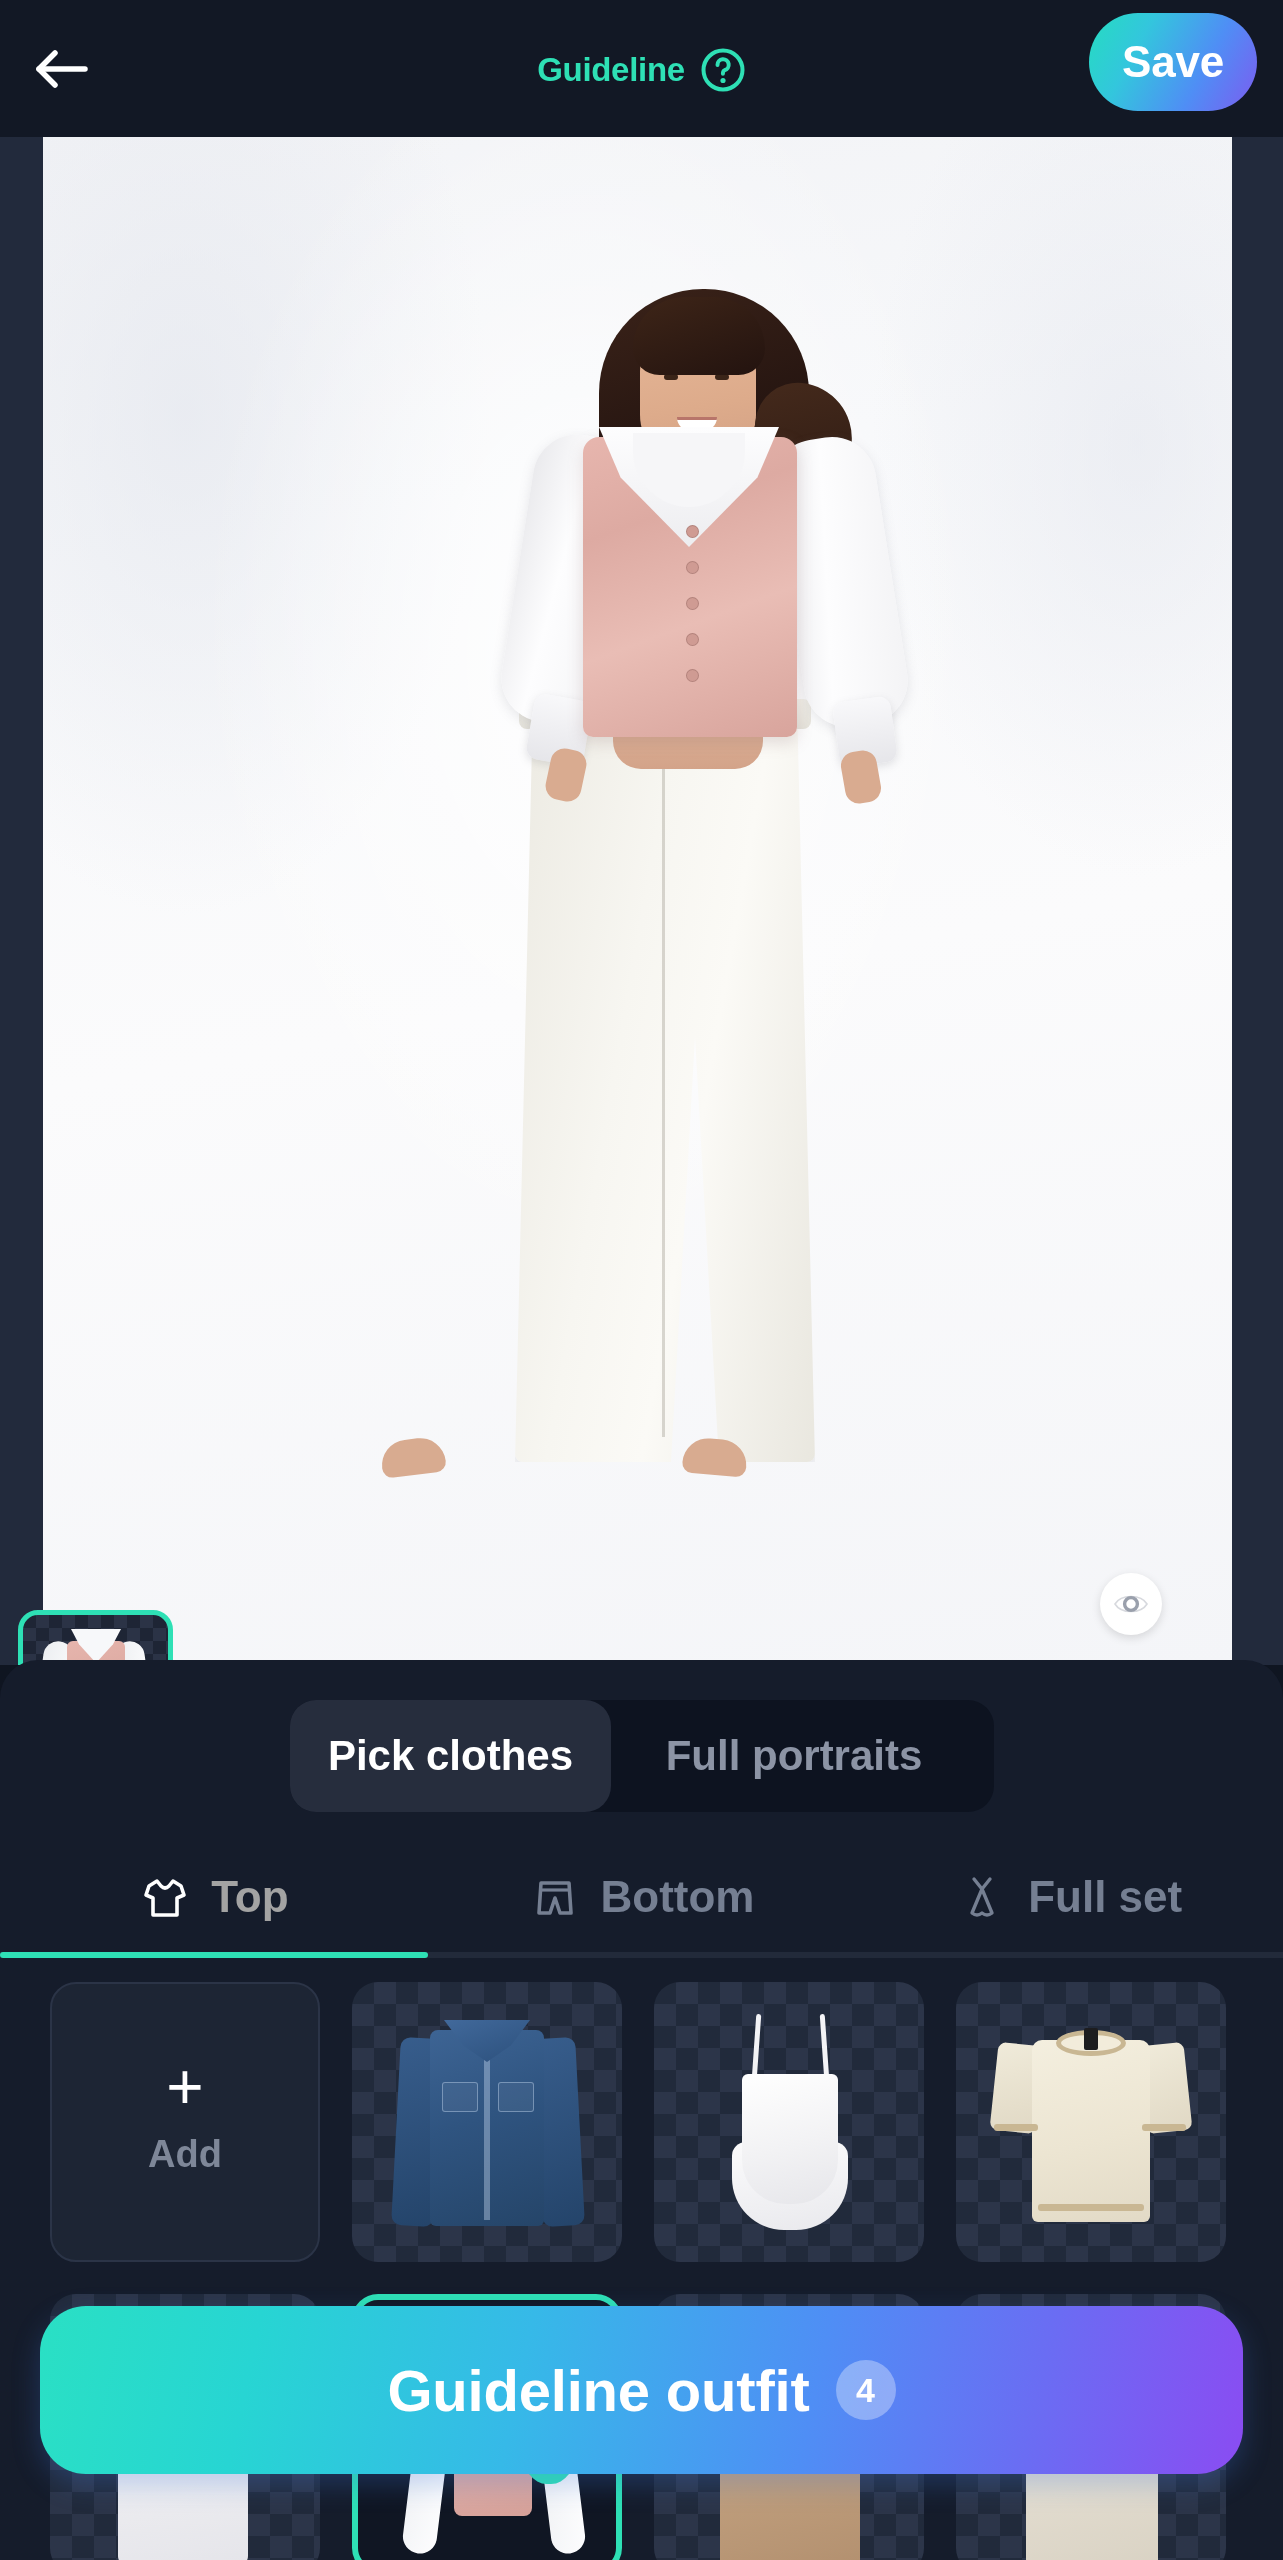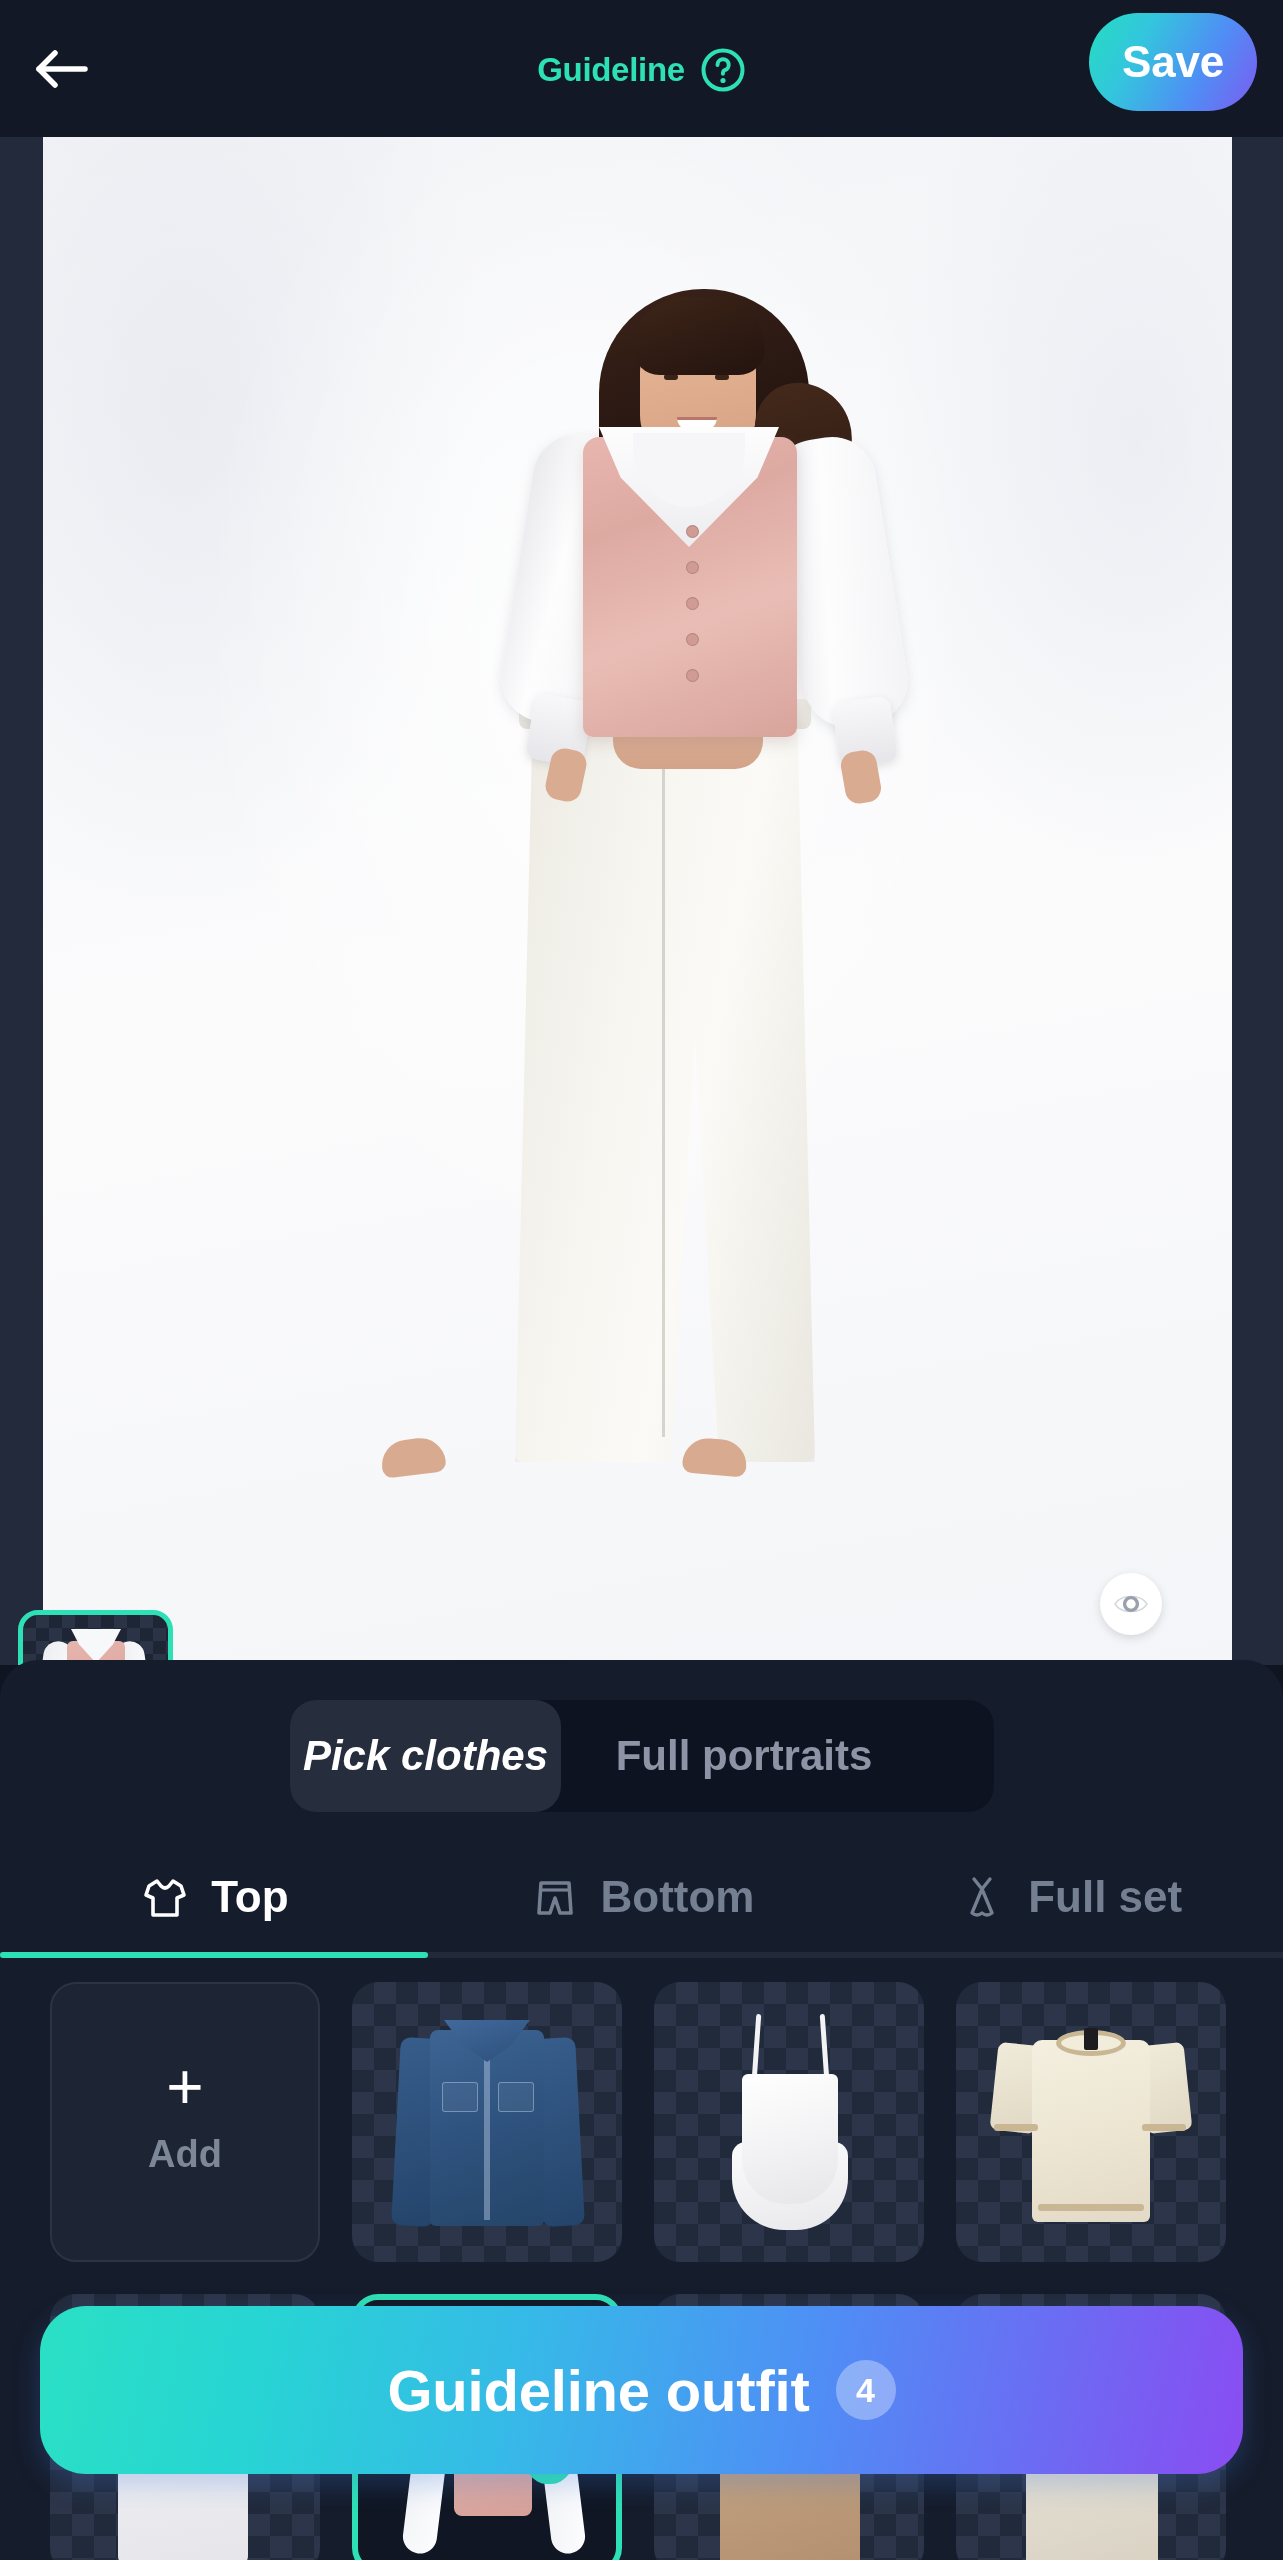--- a/index.html
+++ b/index.html
@@ -350,25 +350,24 @@
     padding: 0;
   }
   .seg {
     height: 112px;
     display: flex; align-items: center; justify-content: center;
     border-radius: 26px;
     cursor: pointer;
     font-size: 42px;
   }
   .seg.active {
-    width: 271px;
+    width: 321px;
     background: #262d3d;
     color: #ffffff;
     font-weight: bold;
-    font-style: italic;
   }
   .seg.idle {
     width: 366px;
     color: #8c94a5;
     font-weight: bold;
   }
 
   .tabbar {
     position: absolute;
     left: 0; top: 182px;
@@ -382,21 +381,21 @@
     align-items: center;
     justify-content: center;
     gap: 20px;
     cursor: pointer;
   }
   .tab-label {
     font-size: 44px;
     font-weight: bold;
     color: #757f92;
   }
-  .tab.active .tab-label { color: #ffffff; }
+  .tab.active .tab-label { color: #a3a3a3; }
   .tab-icon { display: block; }
 
   .tab-underline-track {
     position: absolute;
     left: 0; top: 292px;
     width: 1283px; height: 6px;
     background: #222a3a;
   }
   .tab-underline {
     position: absolute;

